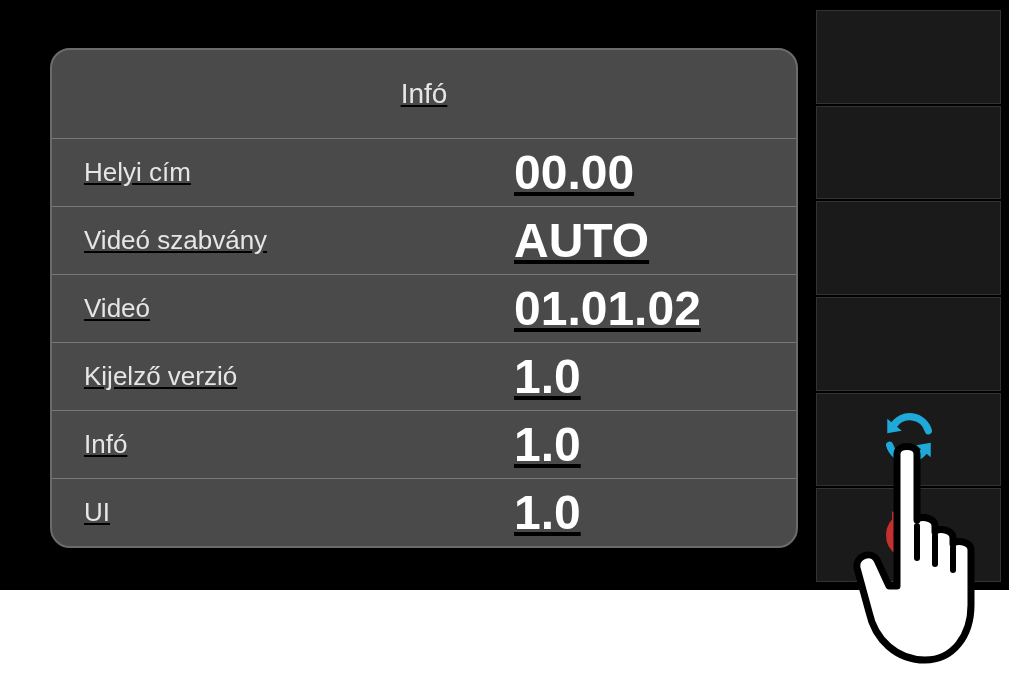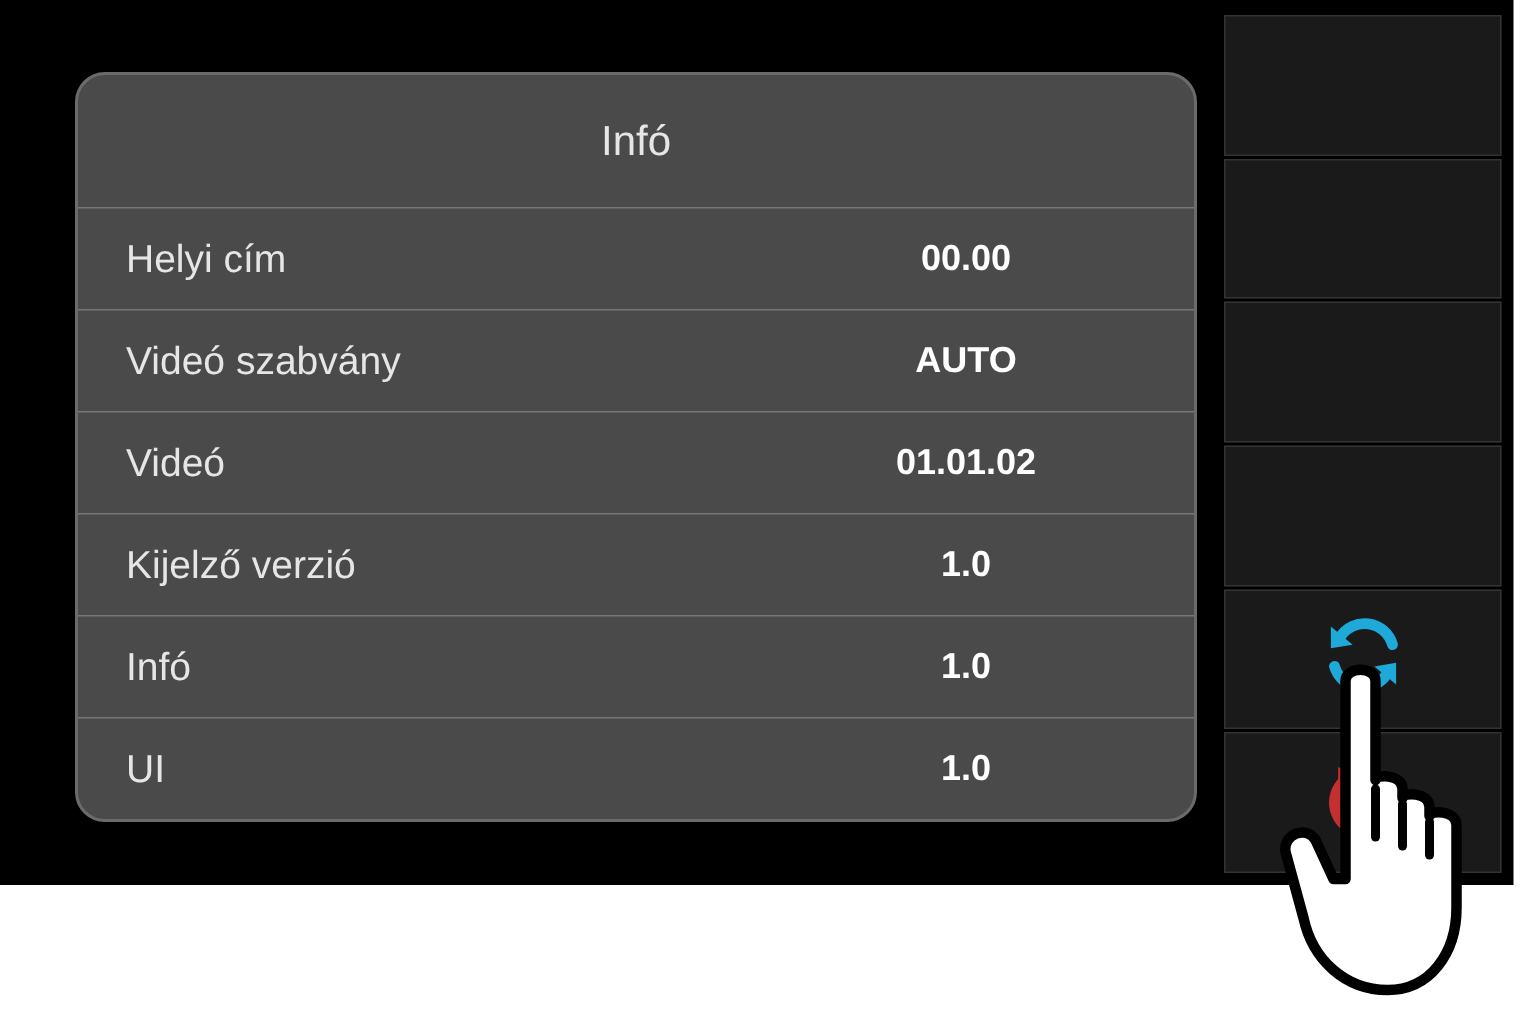--- a/index.html
+++ b/index.html
@@ -16,20 +16,21 @@
       left: 0;
       width: 1009px;
       height: 590px;
       background: #000;
       display: flex;
       padding: 8px;
     }
     .screen-area {
       flex: 1;
       padding: 40px 18px 8px 42px;
+      text-decoration: underline;
     }
     .info-panel {
       width: 100%;
       height: 500px;
       background: #4a4a4a;
       border-radius: 20px;
       border: 2px solid #6b6b6b;
       overflow: hidden;
       display: flex;
       flex-direction: column;
@@ -49,24 +50,24 @@
       padding: 0 22px 0 32px;
       gap: 40px;
     }
     .info-label {
       flex: 1;
       color: #e6e6e6;
       font-size: 26px;
     }
     .info-value {
       color: #fff;
-      font-size: 24px;
+      font-size: 48px;
       font-weight: 700;
       width: 260px;
-      text-align: center;
+      text-align: left;
     }
     .side-buttons {
       width: 185px;
       display: flex;
       flex-direction: column;
       gap: 2px;
       padding-top: 2px;
     }
     .side-btn {
       height: 95px;

